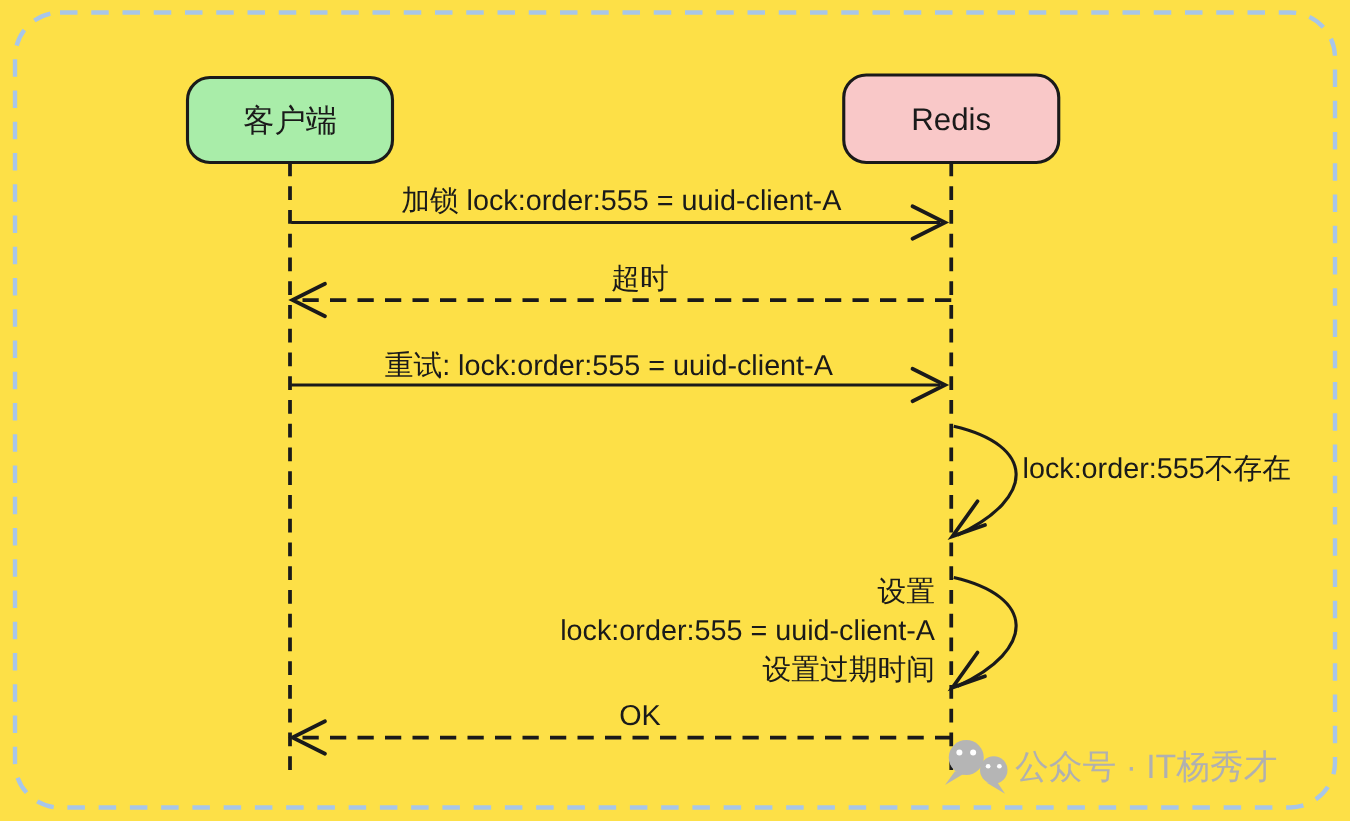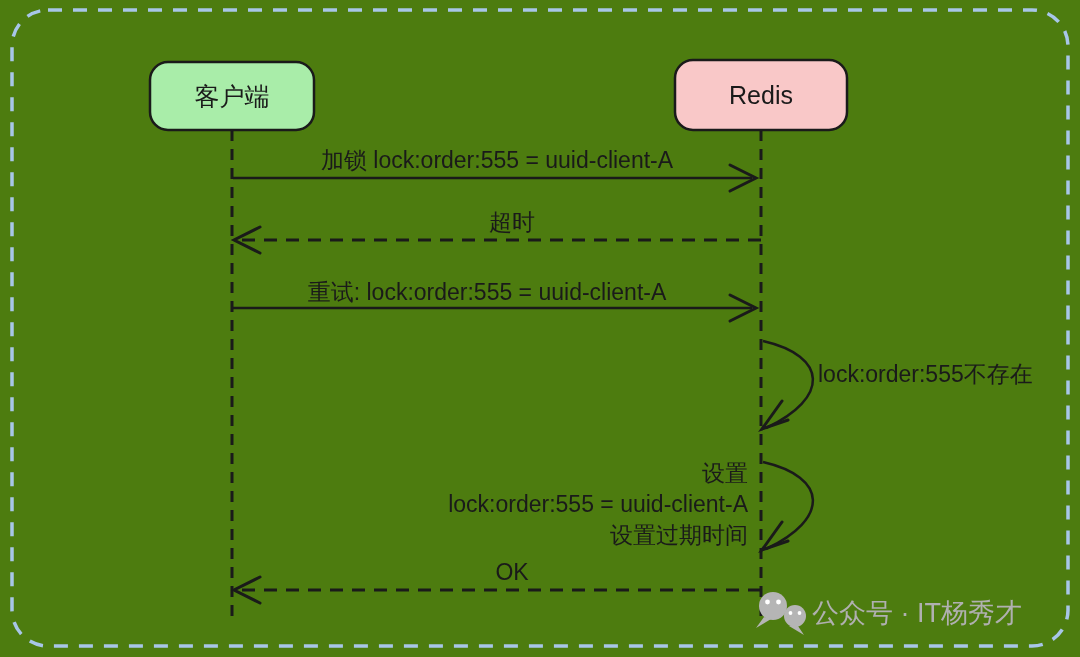--- a/index.html
+++ b/index.html
@@ -5,21 +5,21 @@
   html, body {
     margin: 0;
     padding: 0;
     background: #ffffff;
     font-family: "Liberation Sans", "DejaVu Sans", sans-serif;
   }
   .canvas {
     position: relative;
     width: 1080px;
     height: 657px;
-    background: #4d7c0f;
+    background: #fde047;
     overflow: hidden;
   }
   svg text {
     font-family: "Liberation Sans", "DejaVu Sans", sans-serif;
     fill: #1a1a1a;
   }
   text.msg-label { font-size: 23px; }
   text.actor-label { font-size: 25px; }
   text.watermark-label { font-size: 27px; fill: #b0b0b0; }
   .solid-line { stroke: #1a1a1a; stroke-width: 2.5; fill: none; }

